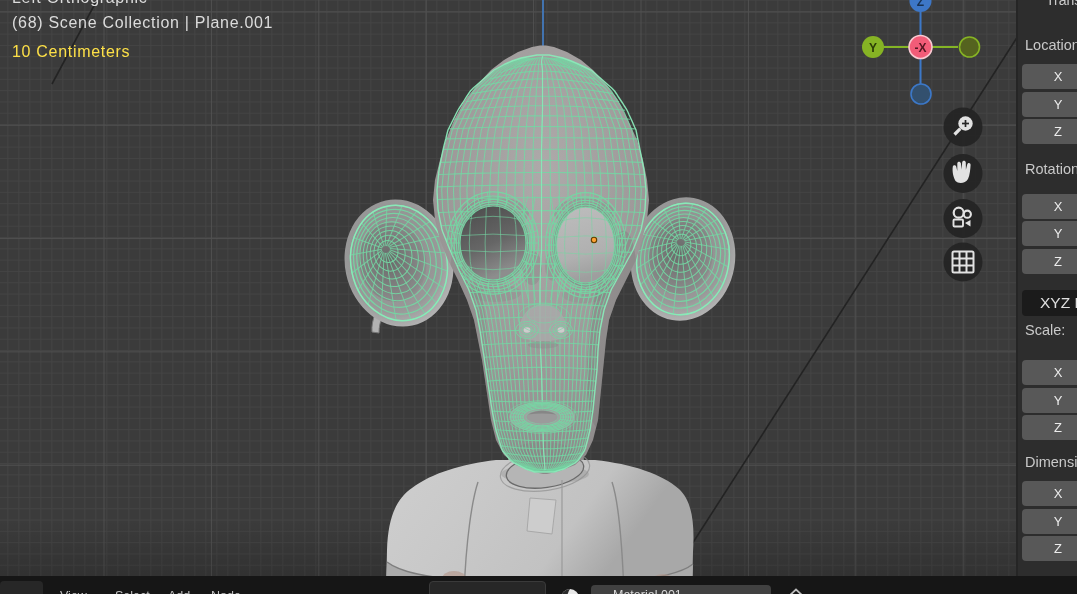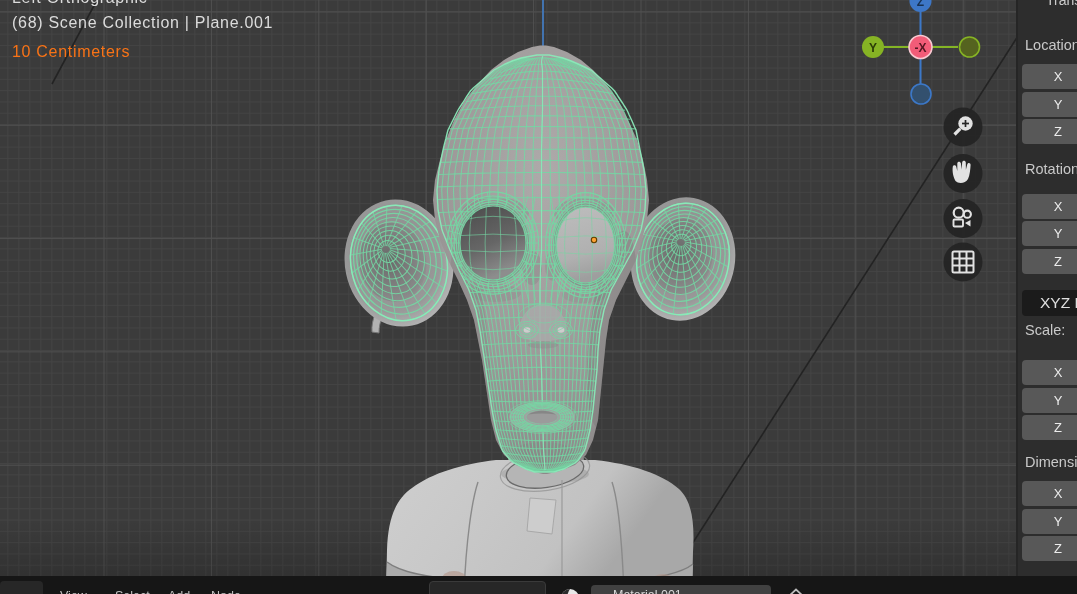--- a/index.html
+++ b/index.html
@@ -439,21 +439,21 @@
       <g stroke="#e2e2e2" stroke-width="2" fill="none">
         <rect x="952.5" y="251.5" width="21" height="21" rx="1.5"></rect>
         <line x1="959.5" y1="251.5" x2="959.5" y2="272.5"></line>
         <line x1="966.5" y1="251.5" x2="966.5" y2="272.5"></line>
         <line x1="952.5" y1="258.5" x2="973.5" y2="258.5"></line>
         <line x1="952.5" y1="265.5" x2="973.5" y2="265.5"></line>
       </g>
 </svg>
 <div class="ovtext" style="top:-11px">Left Orthographic</div>
 <div class="ovtext" style="top:14px">(68) Scene Collection | Plane.001</div>
-<div class="ovtext" style="top:43px; color:#f97316">10 Centimeters</div>
+<div class="ovtext" style="top:43px; color:#fde047">10 Centimeters</div>
 <div id="panel">
       <div id="ptitle">Transform</div>
       <div class="plab" style="top:37px">Location:</div>
       <div class="pbtn" style="top:64px">X</div>
       <div class="pbtn" style="top:91.6px">Y</div>
       <div class="pbtn" style="top:119.2px">Z</div>
       <div class="plab" style="top:161px">Rotation:</div>
       <div class="pbtn" style="top:193.5px">X</div>
       <div class="pbtn" style="top:221.1px">Y</div>
       <div class="pbtn" style="top:248.7px">Z</div>

